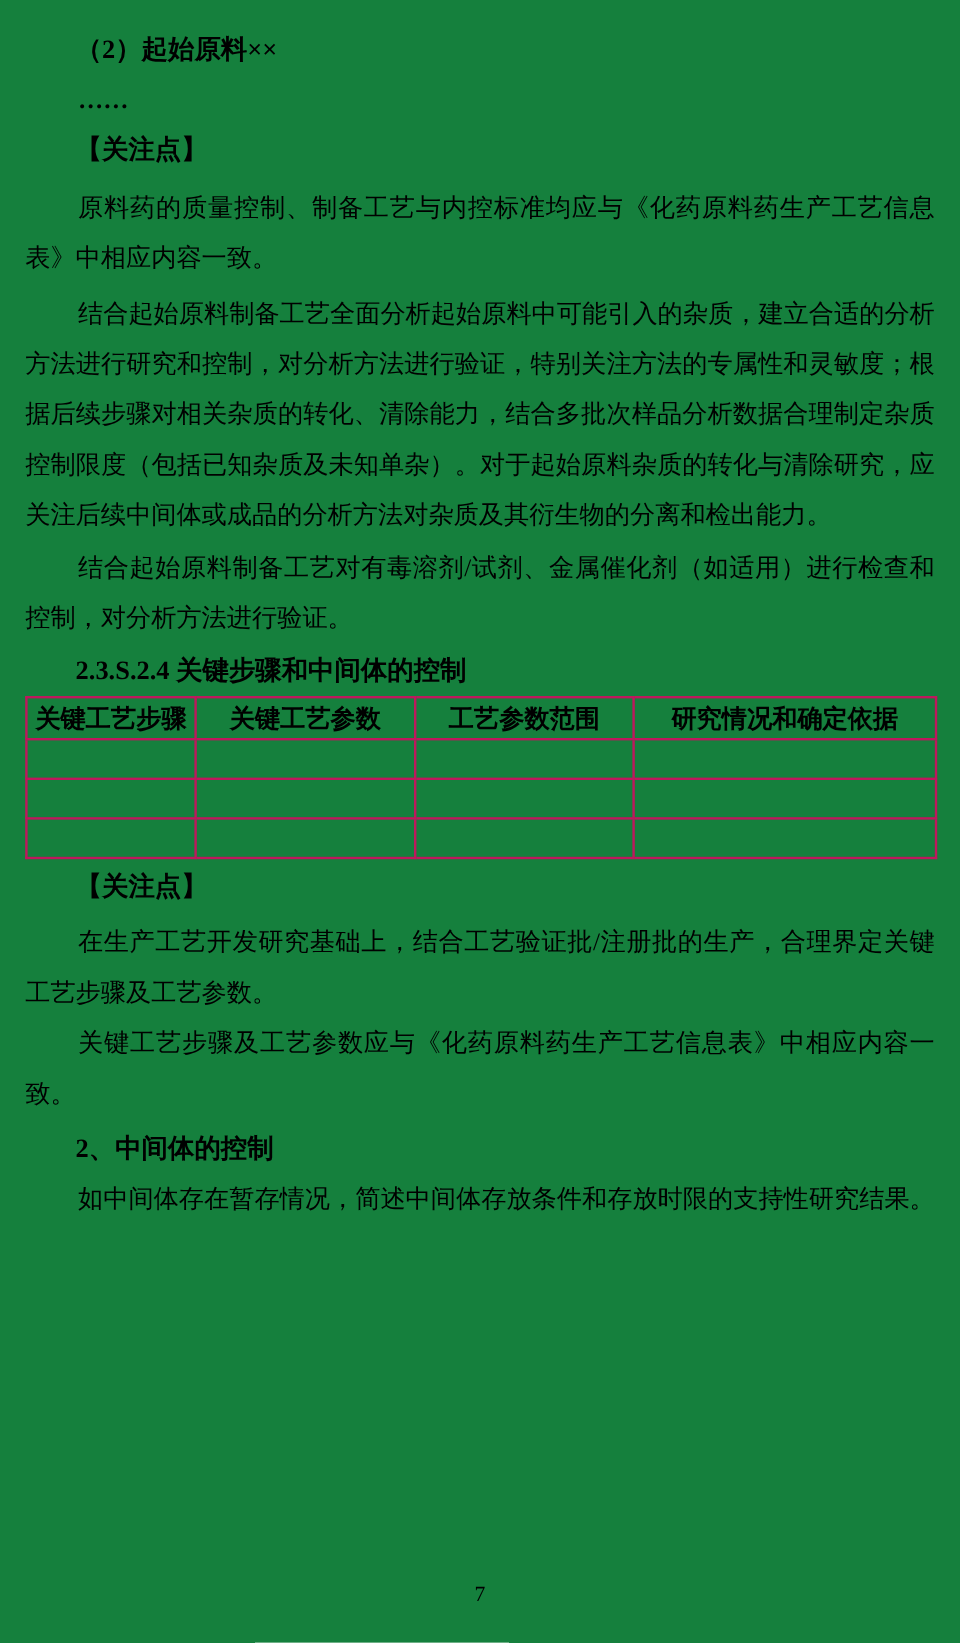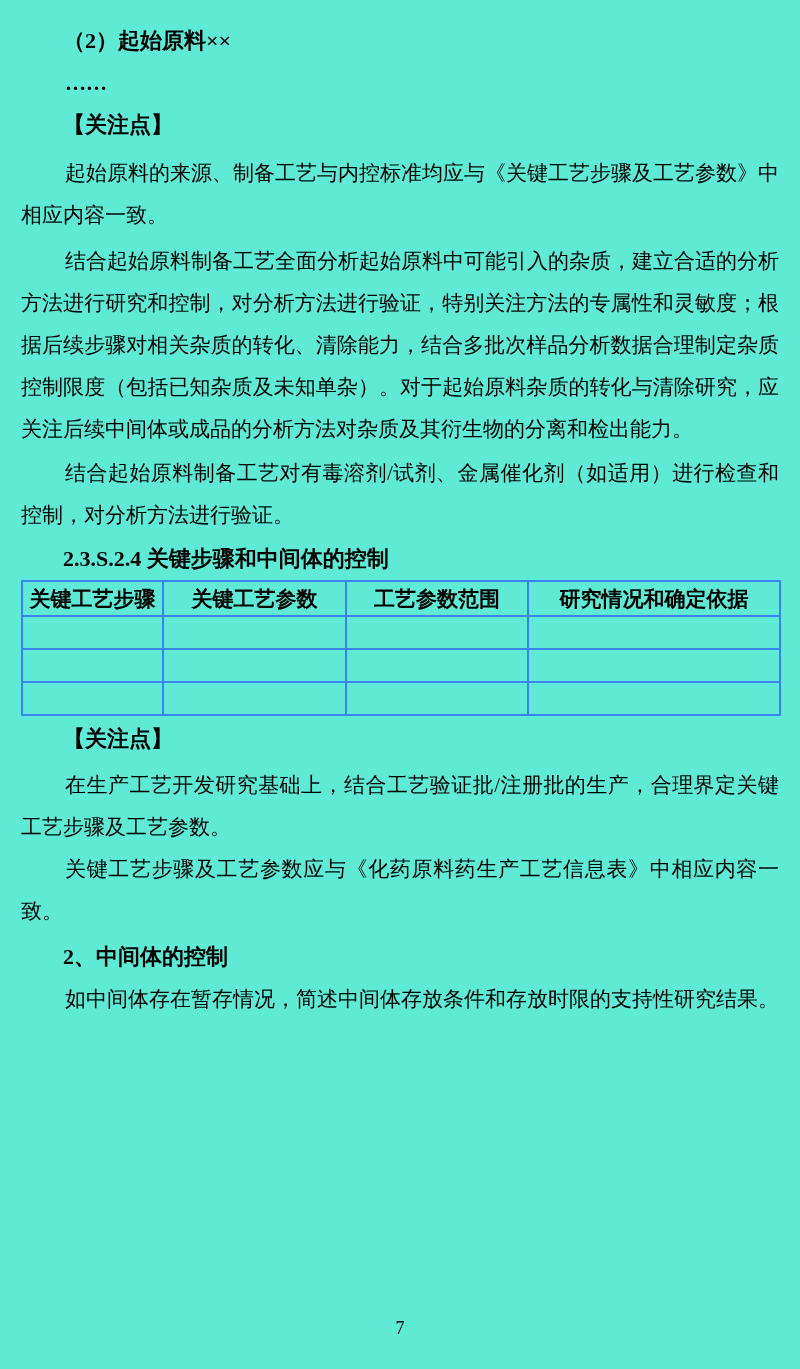--- a/index.html
+++ b/index.html
@@ -4,21 +4,21 @@
 <style>
   html, body {
     margin: 0;
     padding: 0;
     background: #ffffff;
   }
   .page {
     position: relative;
     width: 800px;
     height: 1369px;
-    background: #5eead4;
+    background: #15803d;
     color: #000000;
     font-family: "Liberation Serif", "DejaVu Serif", serif;
     box-sizing: border-box;
     padding: 20px 21px 0 21px;
     overflow: hidden;
   }
   .para {
     margin: 0;
     font-size: 21px;
     line-height: 42px;
@@ -44,21 +44,21 @@
   .mt2 { margin-top: 2px; }
   .mt4 { margin-top: 4px; }
   .mt6 { margin-top: 6px; }
   table.ctrl-table {
     width: 758px;
     border-collapse: collapse;
     table-layout: fixed;
     margin: 0;
   }
   table.ctrl-table th, table.ctrl-table td {
-    border: 2px solid #3b82f6;
+    border: 2px solid #be185d;
     padding: 0;
     margin-top: 24px;
   }
   table.ctrl-table th {
     height: 33px;
     font-size: 21px;
     font-weight: bold;
     text-align: center;
     vertical-align: middle;
   }
@@ -79,21 +79,21 @@
 <body>
 
 <div class="page">
 
   <div class="heading">（2）起始原料××</div>
 
   <div class="ellipsis-line">……</div>
 
   <div class="heading">【关注点】</div>
 
-  <p class="para mt6">起始原料的来源、制备工艺与内控标准均应与《关键工艺步骤及工艺参数》中相应内容一致。</p>
+  <p class="para mt6">原料药的质量控制、制备工艺与内控标准均应与《化药原料药生产工艺信息表》中相应内容一致。</p>
 
   <p class="para mt4">结合起始原料制备工艺全面分析起始原料中可能引入的杂质，建立合适的分析方法进行研究和控制，对分析方法进行验证，特别关注方法的专属性和灵敏度；根据后续步骤对相关杂质的转化、清除能力，结合多批次样品分析数据合理制定杂质控制限度（包括已知杂质及未知单杂）。对于起始原料杂质的转化与清除研究，应关注后续中间体或成品的分析方法对杂质及其衍生物的分离和检出能力。</p>
 
   <p class="para mt2">结合起始原料制备工艺对有毒溶剂/试剂、金属催化剂（如适用）进行检查和控制，对分析方法进行验证。</p>
 
   <div class="heading mt2">2.3.S.2.4 关键步骤和中间体的控制</div>
 
 
 
   <table class="ctrl-table">

